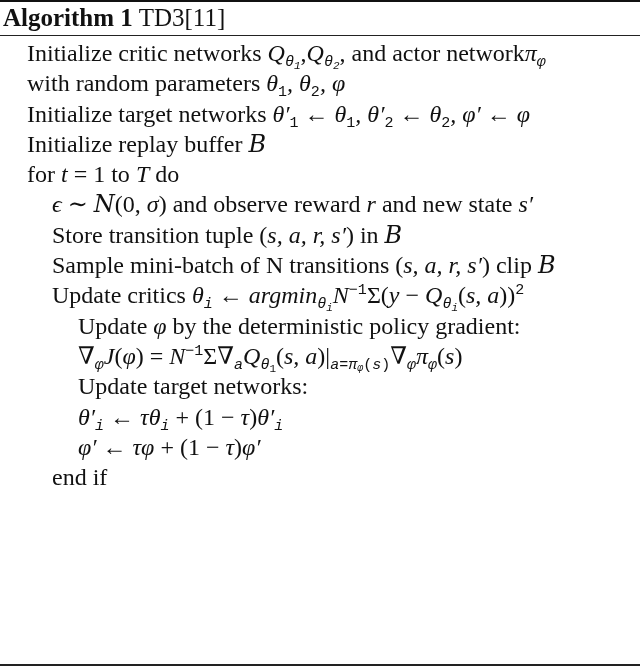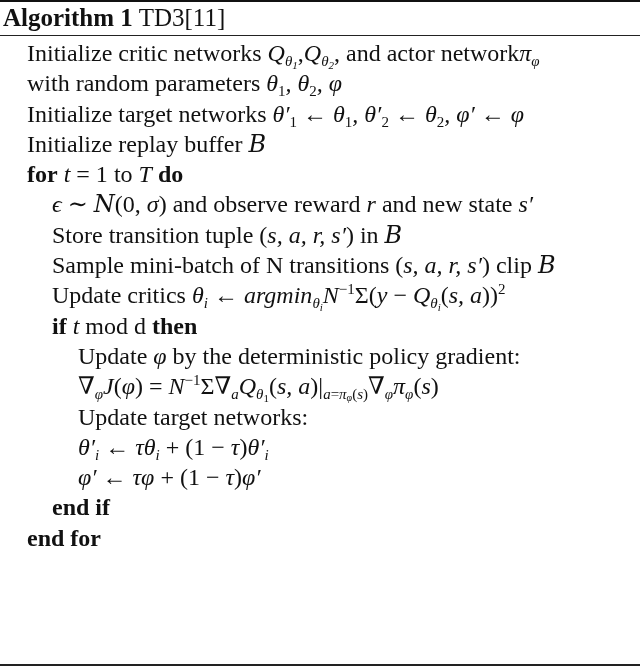--- a/index.html
+++ b/index.html
@@ -8,24 +8,24 @@
   .rule-top { position: absolute; left: 0; top: 0; width: 640px; height: 2px; background: #111; }
   .rule-mid { position: absolute; left: 0; top: 35px; width: 640px; height: 1px; background: #222; }
   .rule-bot { position: absolute; left: 0; top: 664px; width: 640px; height: 2px; background: #222; }
   .caption { position: absolute; left: 3px; top: 3px; font-size: 25px; line-height: 30px; white-space: nowrap; }
   .caption b { font-weight: bold; }
   .lines { position: absolute; left: 0; top: 38px; width: 640px; }
   .line { height: 30.3px; line-height: 30px; font-size: 24px; white-space: nowrap; position: relative; }
   .l0 { padding-left: 27px; }
   .l1 { padding-left: 52px; }
   .l2 { padding-left: 78px; }
-  .kw { font-weight: bold; }
+  .kw { font-weight: normal; }
   .m { font-style: italic; }
   .rm { font-style: normal; }
-  sub, sup { font-size: 15px; line-height: 0; }
+  sub, sup { font-size: 15px; line-height: 0; font-family: Liberation Mono, monospace; }
   sub { vertical-align: -5px; }
   sup { vertical-align: 9px; }
   .cal { font-family: "DejaVu Serif", serif; font-style: italic; }
 </style>
 </head>
 <body>
 
 <div class="rule-top"></div>
 <div class="caption">
   <b>Algorithm 1</b>
@@ -67,23 +67,20 @@
   <div class="line l1">
     <span>Sample mini-batch of N transitions </span><span class="m"><span class="rm">(</span>s, a, r, s′<span class="rm">)</span></span><span> clip </span><span class="cal">B</span>
   </div>
 
 
 
   <div class="line l1">
     <span>Update critics </span><span class="m">θ<sub>i</sub> <span class="rm">←</span> <span>argmin</span><sub>θ<sub style="font-size:11px;vertical-align:-3px">i</sub></sub>N<sup class="rm">−1</sup><span class="rm">Σ(</span>y <span class="rm">−</span> Q<sub>θ<sub style="font-size:11px;vertical-align:-3px">i</sub></sub><span class="rm">(</span>s, a<span class="rm">))</span><sup class="rm">2</sup></span>
   </div>
 
-  <div class="line l1">
-    <span class="kw">if</span> <span class="m">t</span><span> mod d </span><span class="kw">then</span>
-  </div>
 
   <div class="line l2">
     <span>Update </span><span class="m">φ</span><span> by the deterministic policy gradient:</span>
   </div>
 
   <div class="line l2">
     <span class="m"><span class="rm">∇</span><sub>φ</sub>J<span class="rm">(</span>φ<span class="rm">) =</span> N<sup class="rm">−1</sup><span class="rm">Σ∇</span><sub>a</sub>Q<sub>θ<sub class="rm" style="font-size:11px;vertical-align:-3px">1</sub></sub><span class="rm">(</span>s, a<span class="rm">)|</span><sub>a<span class="rm">=</span>π<sub style="font-size:10px;vertical-align:-2px">φ</sub><span class="rm">(</span>s<span class="rm">)</span></sub><span class="rm">∇</span><sub>φ</sub>π<sub>φ</sub><span class="rm">(</span>s<span class="rm">)</span></span>
   </div>
 
   <div class="line l2">
@@ -95,19 +92,16 @@
   </div>
 
   <div class="line l2">
     <span class="m">φ′ <span class="rm">←</span> τφ <span class="rm">+ (1 −</span> τ<span class="rm">)</span>φ′</span>
   </div>
 
   <div class="line l1">
     <span class="kw">end if</span>
   </div>
 
-  <div class="line l0">
-    <span class="kw">end for</span>
-  </div>
 
 </div>
 
 <div class="rule-bot"></div>
 
 </body></html>

